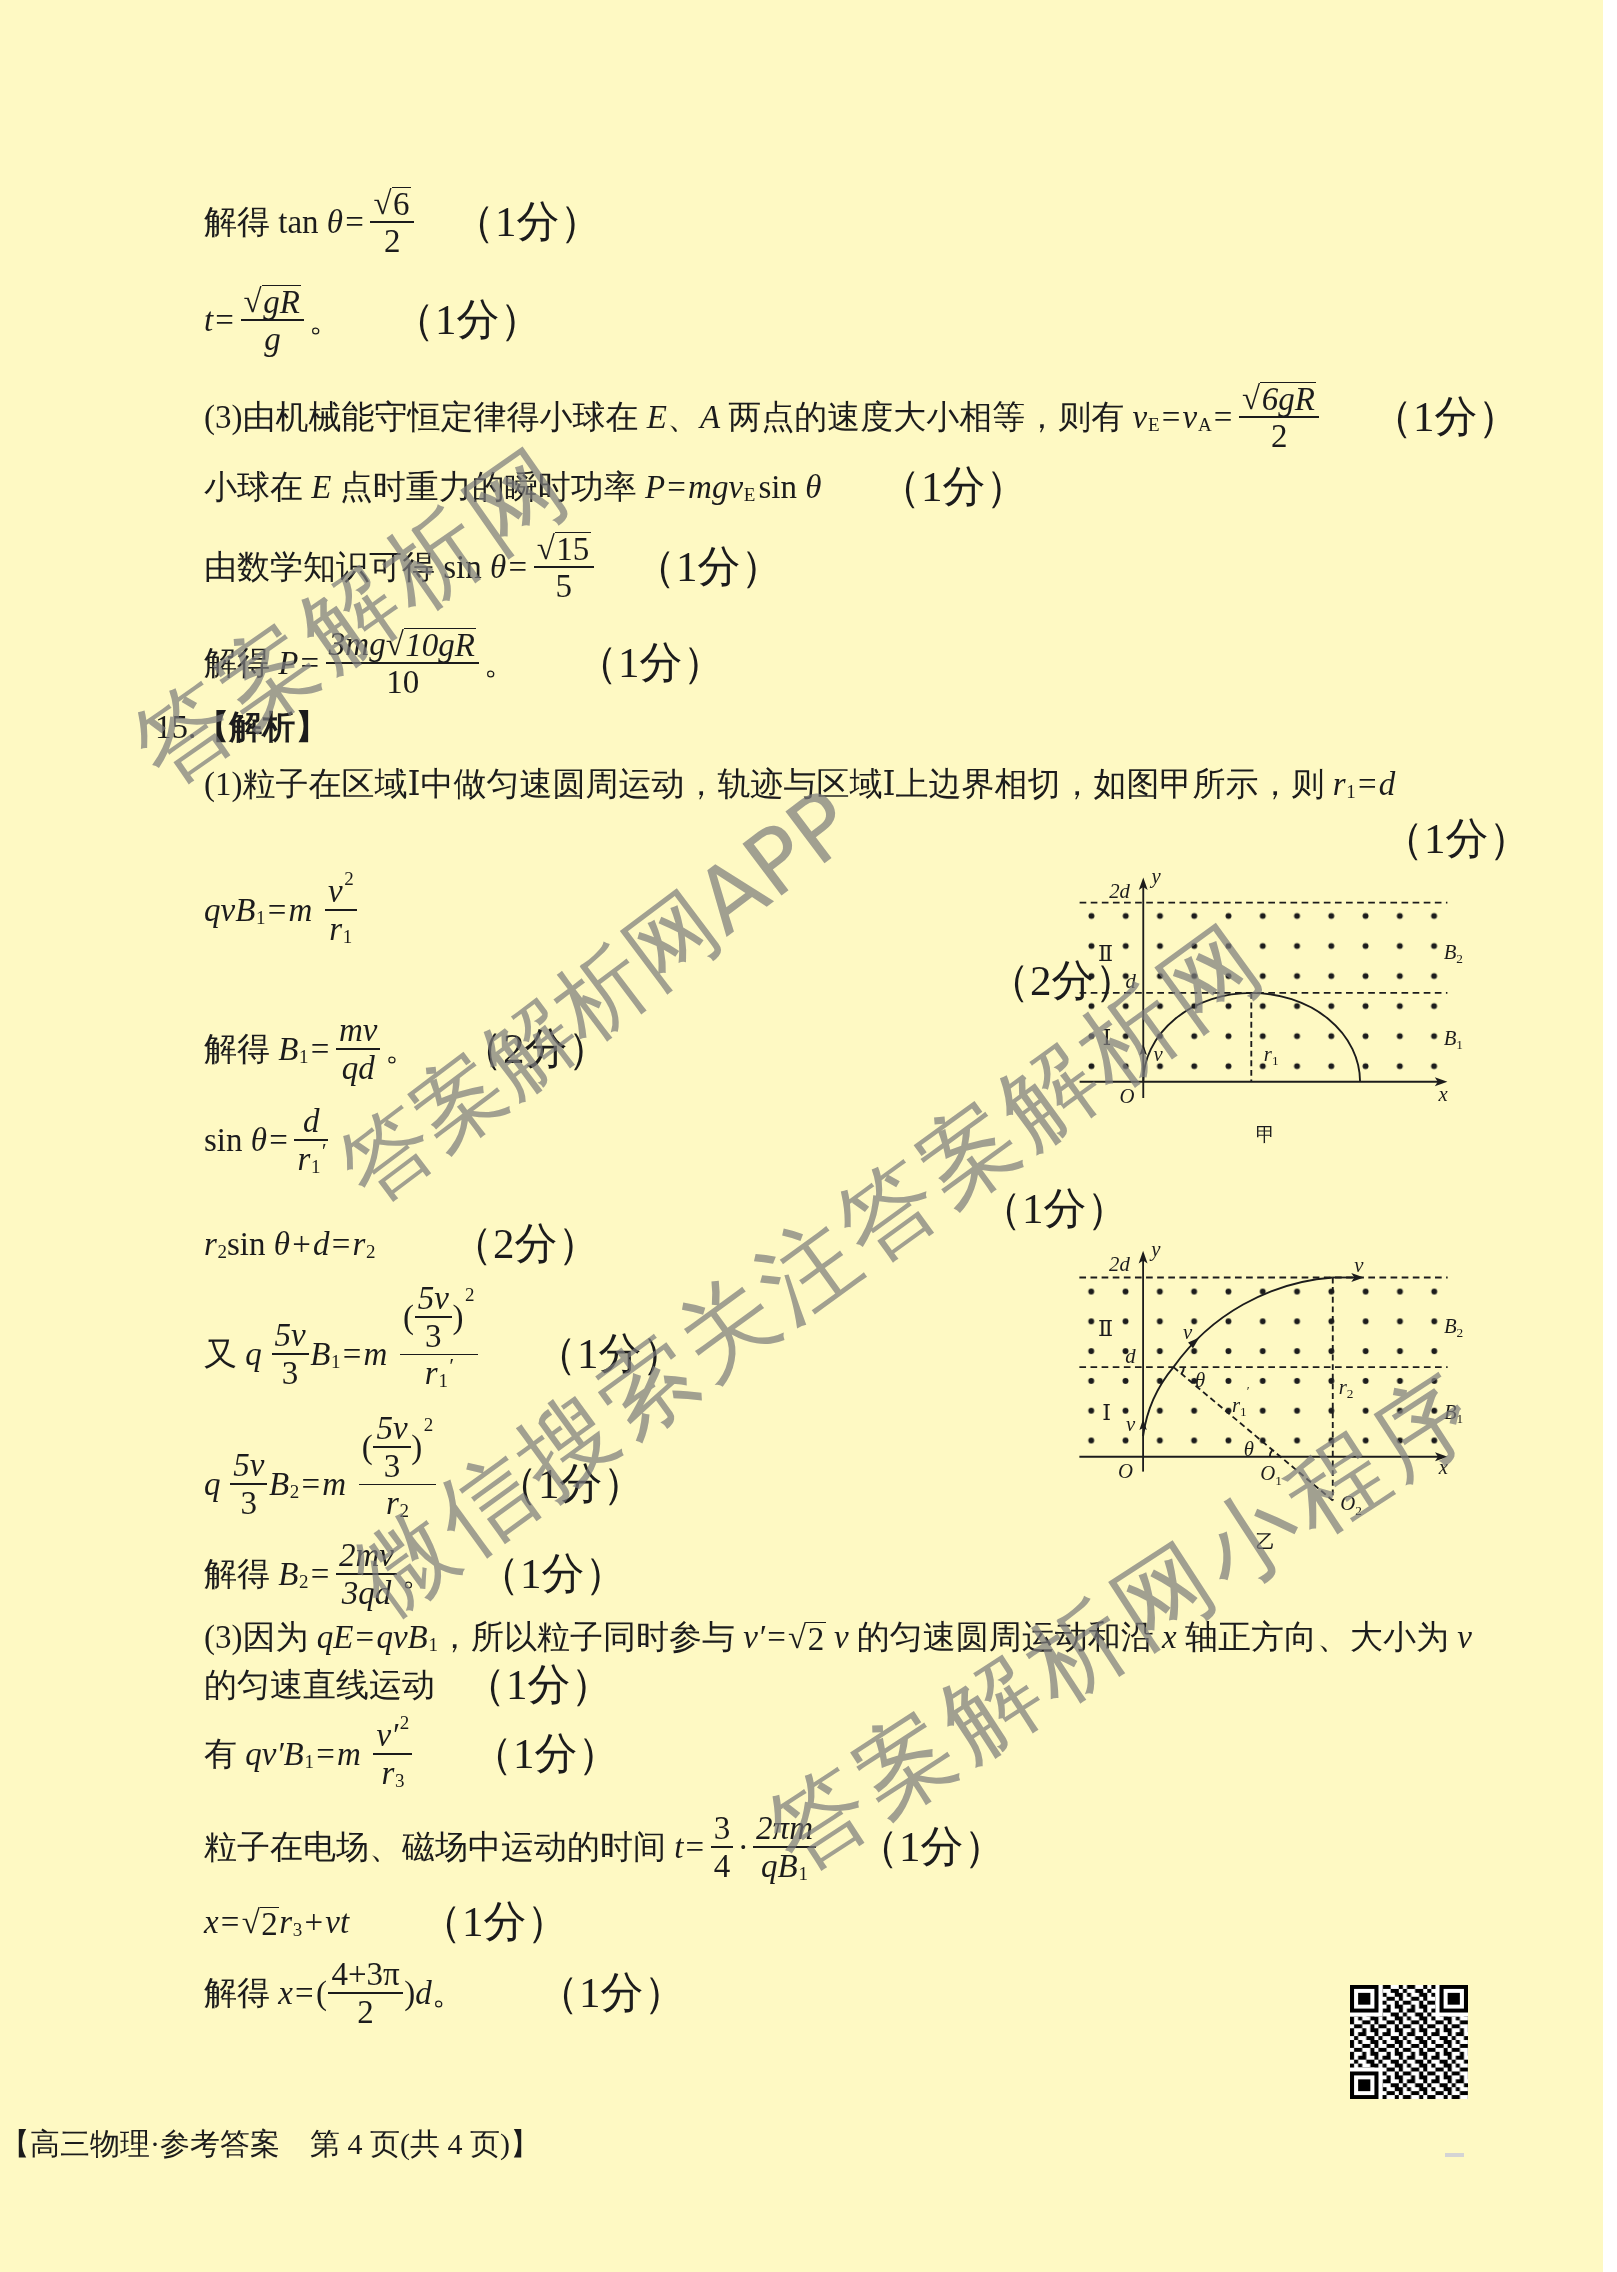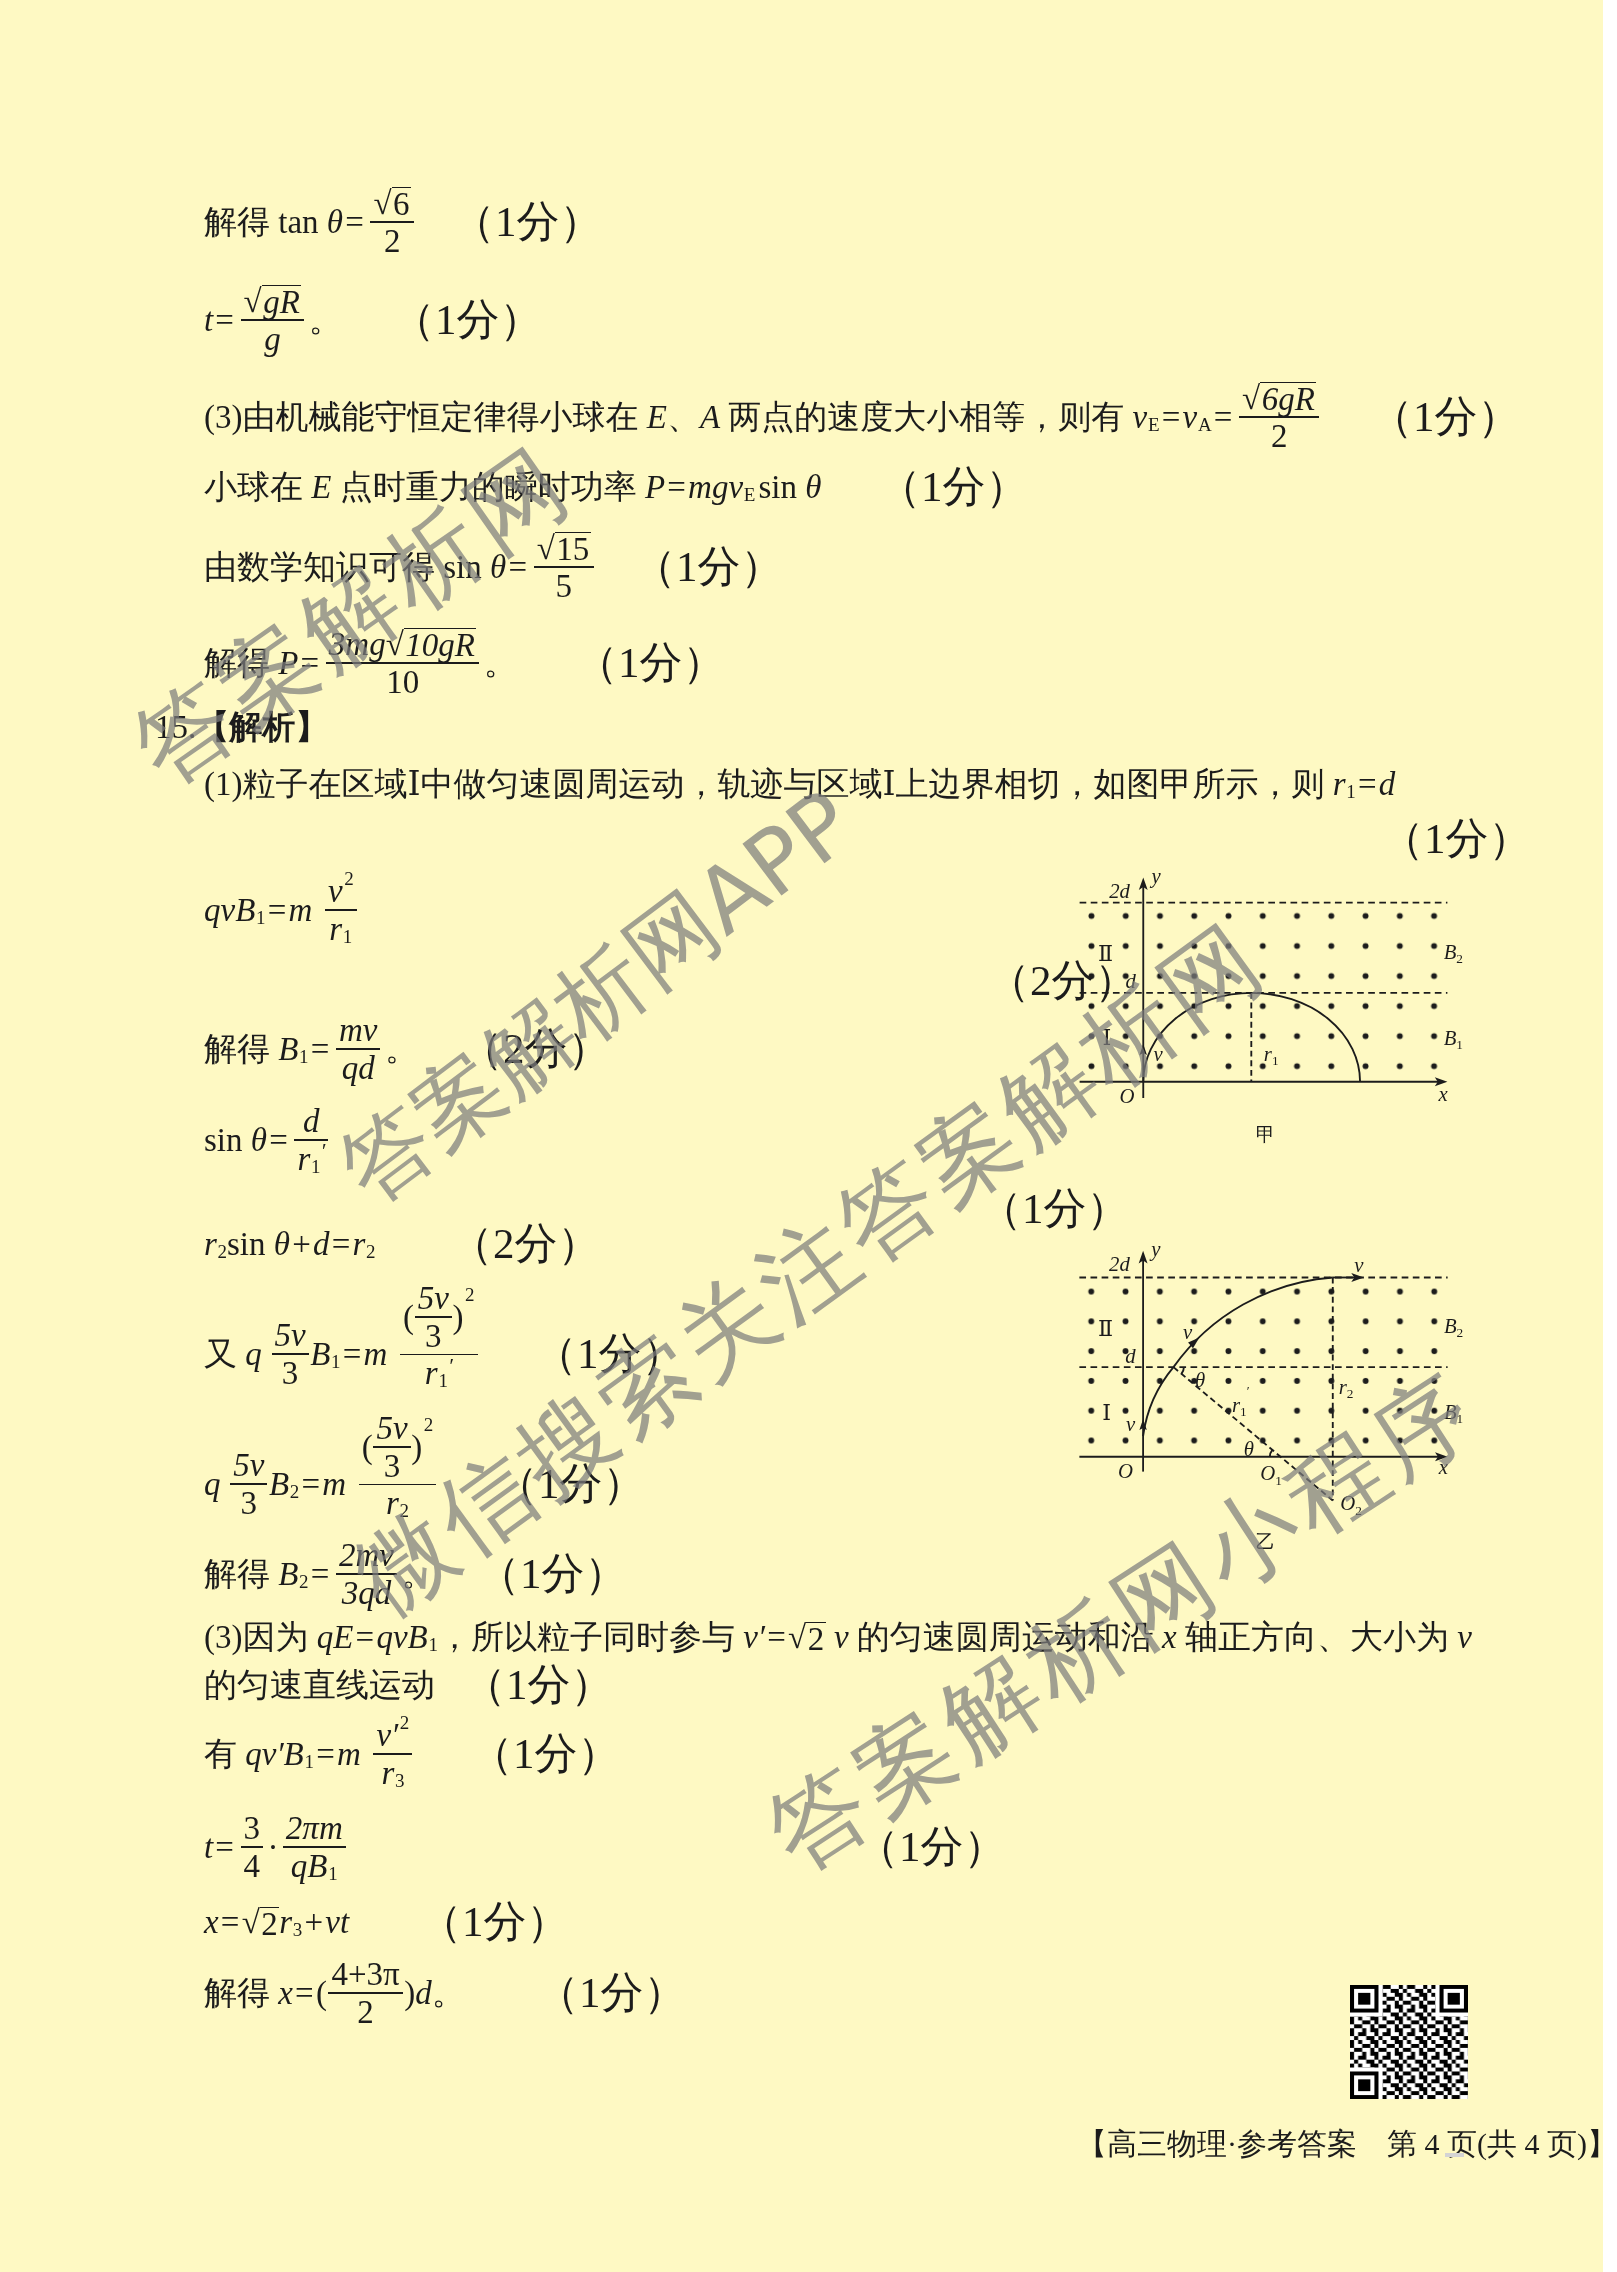--- a/index.html
+++ b/index.html
@@ -25,21 +25,21 @@
   .sqrt .root { font-style: normal; }
   .sqrt .rad { border-top: 1.5px solid #1c1c1c; line-height: 33px; padding: 0 1.5px; }
   .score { position: absolute; height: 44px; line-height: 44px; font-size: 43px; white-space: pre; }
   .heading { position: absolute; left: 155px; height: 44px; display: flex; align-items: center; white-space: pre; }
   .heading .num { font-family: "Liberation Serif", serif; }
   .heading .bold { font-family: Liberation Sans, sans-serif; font-weight: bold; }
   svg.fig { position: absolute; overflow: visible; }
   svg .lbl { font-family: "Liberation Serif", "DejaVu Serif", serif; font-style: italic; font-size: 28px; fill: #1c1c1c; }
   svg .lbl-rm { font-family: "Liberation Serif", "DejaVu Serif", serif; font-style: normal; font-size: 28px; fill: #1c1c1c; }
   svg .cap { font-family: "DejaVu Sans", sans-serif; font-size: 26px; fill: #1c1c1c; }
-  .footer { position: absolute; left: 0; width: 1617px; top: 2123px; height: 41px; line-height: 41px; text-align: right; font-size: 30px; white-space: pre; }
+  .footer { position: absolute; left: 0; width: 1617px; top: 2123px; height: 41px; line-height: 41px; text-align: left; font-size: 30px; white-space: pre; }
   .tinymark { position: absolute; left: 1445px; top: 2153px; width: 19px; height: 4.4px; background: #d4d4d4; }
   .qr { position: absolute; left: 1350px; top: 1985px; width: 118px; height: 114px; }
   .wm {
     position: absolute; white-space: nowrap; pointer-events: none; z-index: 5;
     font-family: "DejaVu Sans", sans-serif; color: rgba(125,125,125,0.72);
   }
 </style>
 </head>
 <body>
 
@@ -292,20 +292,21 @@
     <span class="it">m </span>
     <span class="frac">
       <span class="n it"><span>v′</span><span class="sup">2</span></span>
       <span class="bar"></span>
       <span class="d it"><span>r</span><span class="sub">3</span></span>
     </span>
   </div>
   <div class="score" style="left:470px;top:1732px">（1分）</div>
 
   <div class="ln" style="top:1825px">
+    <span>粒子在电场、磁场中运动的时间 </span>
     <span class="it">t</span>
     <span class="op">=</span>
     <span class="frac">
       <span class="n">3</span>
       <span class="bar"></span>
       <span class="d">4</span>
     </span>
     <span>·</span>
     <span class="frac">
       <span class="n it">2πm</span>

